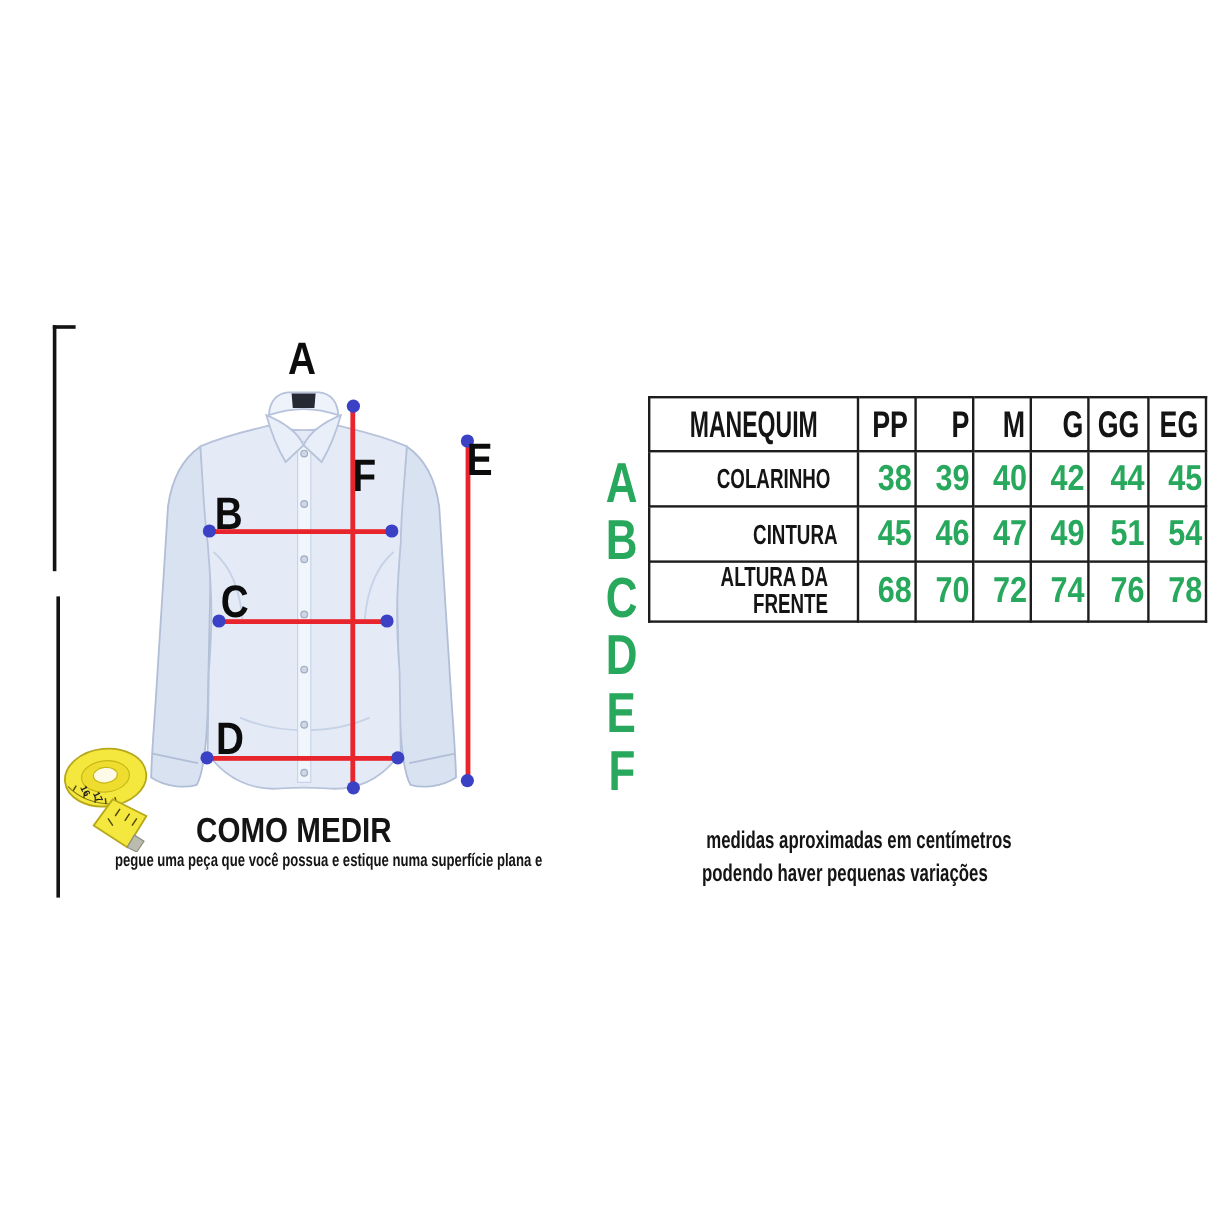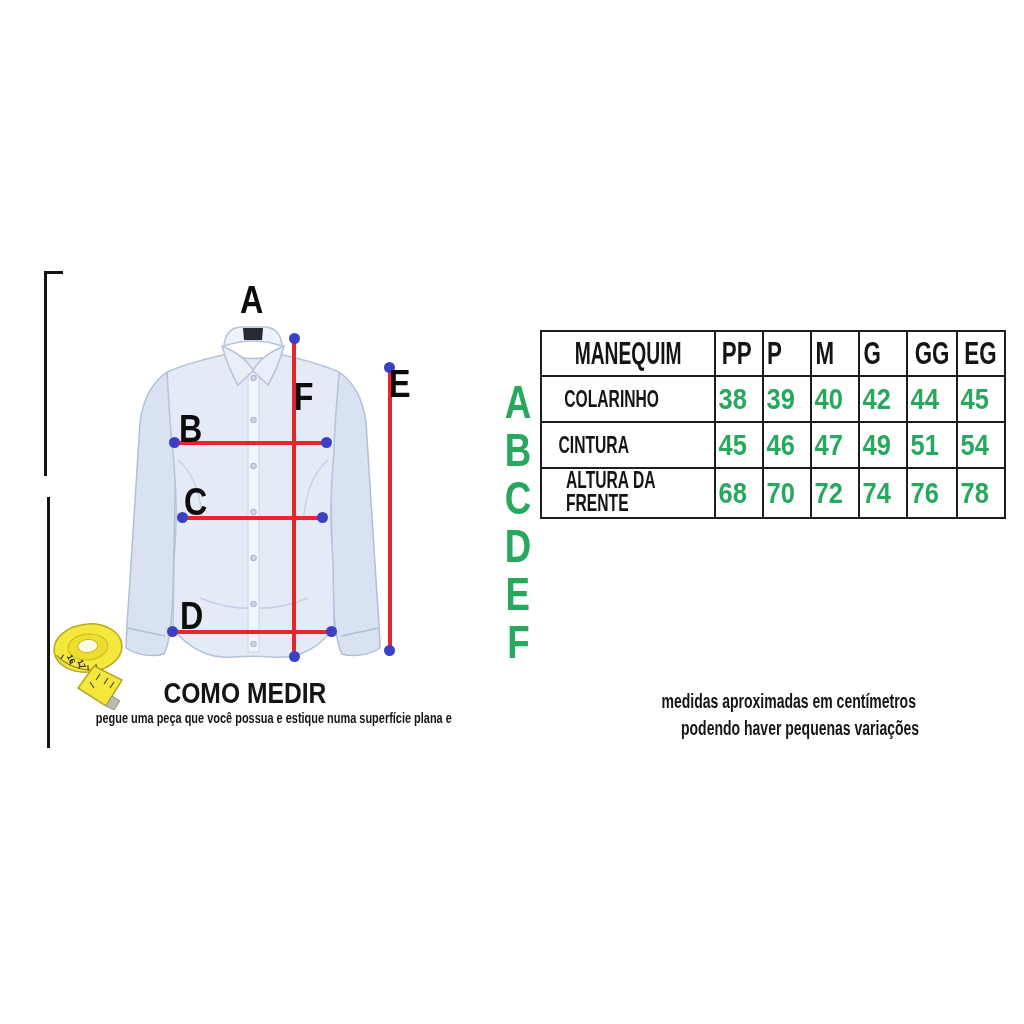--- a/index.html
+++ b/index.html
@@ -8,35 +8,35 @@
   .abs{position:absolute;}
   
   .cx{display:inline-block;transform:scaleX(var(--sx,.75));transform-origin:center;white-space:nowrap;}
 
   
   .title{left:534px;top:278px;width:436px;text-align:center;
          font-family:"Liberation Serif",serif;font-weight:bold;font-size:42px;color:#0e0e0e;}
   .title .cx{--sx:.78;letter-spacing:0px;}
 
   table.size-table{position:absolute;left:540px;top:330px;border-collapse:collapse;table-layout:fixed;background:#fff;}
-  table.size-table td{border:2px solid #1d1d1d;text-align:left;vertical-align:middle;padding:0;overflow:hidden;}
+  table.size-table td{border:2px solid #1d1d1d;text-align:right;vertical-align:middle;padding:0;overflow:hidden;}
   td.hdr{height:43px;font-weight:bold;font-size:31px;color:#141414;}
   td.hdr .cx{--sx:.62;}
   td.hdr-size .cx{--sx:.72;}
   td.rlabel{height:44px;font-weight:bold;font-size:23px;color:#141414;}
   td.rlabel .cx{--sx:.68;}
   td.rlabel .wrap2{white-space:normal;width:150px;line-height:1.02;}
   td.val{font-weight:bold;font-size:30px;color:#27a85c;}
   td.val .cx{--sx:.85;}
 
   .row-letter{position:absolute;left:496px;width:44px;height:52px;display:flex;align-items:center;justify-content:center;
               color:#27a85c;font-weight:bold;font-size:47px;}
   .row-letter .cx{--sx:.78;}
 
-  .footnote{left:534px;top:688px;width:436px;text-align:right;font-weight:bold;font-size:20px;line-height:27px;color:#141414;}
+  .footnote{left:534px;top:688px;width:436px;text-align:left;font-weight:bold;font-size:20px;line-height:27px;color:#141414;}
   .footnote .cx{--sx:.7;}
 
   
   .bracket{background:#131313;}
   .mline{position:absolute;background:#e8252c;}
   .dot{position:absolute;width:11px;height:11px;border-radius:50%;background:#3b41c5;}
   .dletter{position:absolute;font-weight:bold;font-size:38px;color:#0c0c0c;}
   .dletter .cx{--sx:.85;}
 
   .como{left:120px;top:677px;width:250px;text-align:center;font-weight:bold;font-size:29px;color:#141414;}

